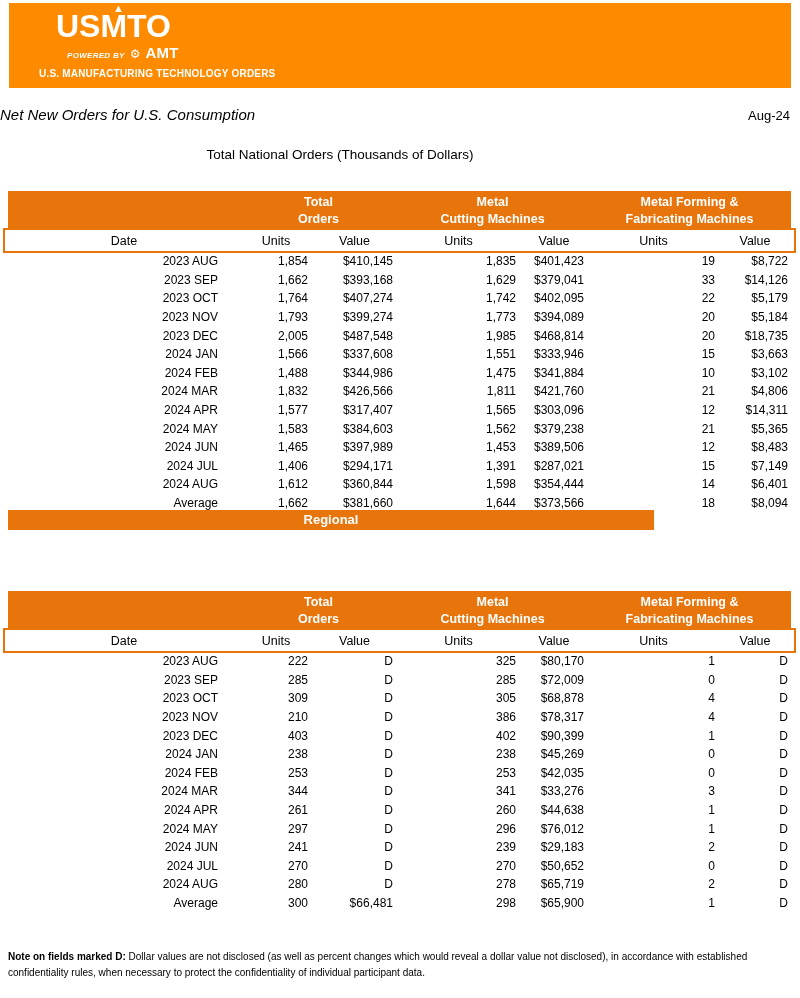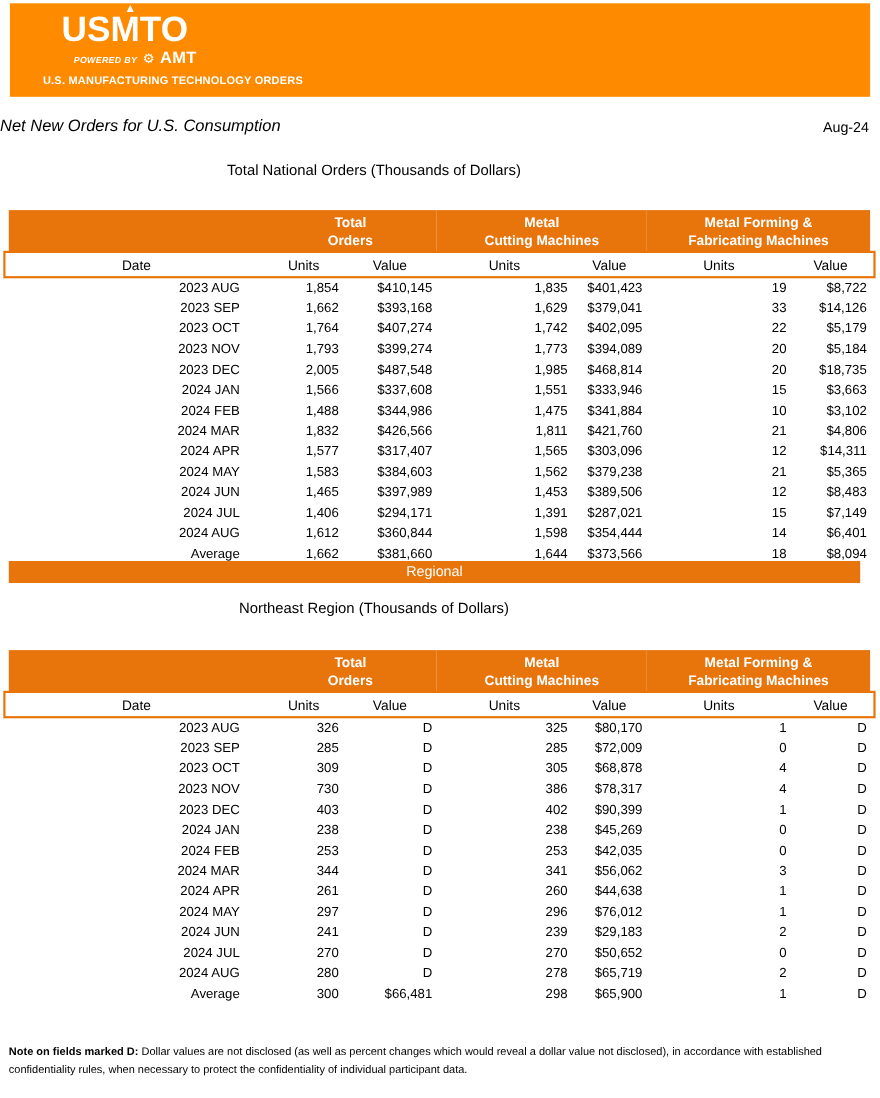--- a/index.html
+++ b/index.html
@@ -22,22 +22,22 @@
   .tagline{margin-top:7px;font-size:10px;font-weight:bold;letter-spacing:.2px;}
 
   
   .report-title{position:absolute;top:106px;left:0;width:800px;text-align:left;font-size:15px;font-style:italic;}
   .report-month{position:absolute;top:108px;right:10px;font-size:13px;}
   .section-title{position:absolute;left:8px;width:664px;text-align:center;font-size:13.5px;}
   #national-title{top:147px;}
   #northeast-title{top:545px;}
 
   
-  .regional-bar{position:absolute;top:510px;left:8px;width:774px;height:20px;background:var(--header-orange);
-    color:#fff;font-weight:normal;font-size:13px;line-height:20px;text-align:center;}
+  .regional-bar{position:absolute;top:510px;left:8px;width:646px;height:20px;background:var(--header-orange);
+    color:#fff;font-weight:bold;font-size:13px;line-height:20px;text-align:center;}
 
   
   .tbl-wrap{position:absolute;left:8px;}
   #national-table{top:177px;}
   #northeast-table{top:577px;}
   .tbl{position:relative;margin-top:14px;}
   table{border-collapse:collapse;table-layout:fixed;width:783px;}
   .group-row th{background:var(--header-orange);color:#fff;font-size:12.5px;font-weight:bold;
     padding:3px 0 2px 0;line-height:17px;vertical-align:top;text-align:center;}
   .sub-row th{background:#fff;color:#000;font-weight:normal;font-size:12.5px;height:22px;padding:0;text-align:center;}
@@ -242,21 +242,20 @@
               <td class="c6">$8,094</td>
             </tr>
           </tbody>
       </table>
       <div class="sub-outline"></div>
     </div>
   </div>
 
   <div class="regional-bar">Regional</div>
 
-  <div class="section-title" id="northeast-title">Northeast Region (Thousands of Dollars)</div>
 
   <div class="tbl-wrap" id="northeast-table">
     <div class="tbl">
       <table>
         <colgroup>
           <col style="width:232px">
             <col style="width:72px">
             <col style="width:85px">
           <col style="width:123px">
             <col style="width:68px">
@@ -285,21 +284,21 @@
             <th>Value</th>
             <th>Units</th>
             <th>Value</th>
             <th>Units</th>
             <th>Value</th>
           </tr>
         </thead>
         <tbody>
             <tr>
               <td class="c0">2023 AUG</td>
-              <td class="c1">326</td>
+              <td class="c1">222</td>
               <td class="c2">D</td>
               <td class="c3">325</td>
               <td class="c4">$80,170</td>
               <td class="c5">1</td>
               <td class="c6">D</td>
             </tr>
             <tr>
               <td class="c0">2023 SEP</td>
               <td class="c1">285</td>
               <td class="c2">D</td>
@@ -312,21 +311,21 @@
               <td class="c0">2023 OCT</td>
               <td class="c1">309</td>
               <td class="c2">D</td>
               <td class="c3">305</td>
               <td class="c4">$68,878</td>
               <td class="c5">4</td>
               <td class="c6">D</td>
             </tr>
             <tr>
               <td class="c0">2023 NOV</td>
-              <td class="c1">730</td>
+              <td class="c1">210</td>
               <td class="c2">D</td>
               <td class="c3">386</td>
               <td class="c4">$78,317</td>
               <td class="c5">4</td>
               <td class="c6">D</td>
             </tr>
             <tr>
               <td class="c0">2023 DEC</td>
               <td class="c1">403</td>
               <td class="c2">D</td>
@@ -351,21 +350,21 @@
               <td class="c3">253</td>
               <td class="c4">$42,035</td>
               <td class="c5">0</td>
               <td class="c6">D</td>
             </tr>
             <tr>
               <td class="c0">2024 MAR</td>
               <td class="c1">344</td>
               <td class="c2">D</td>
               <td class="c3">341</td>
-              <td class="c4">$56,062</td>
+              <td class="c4">$33,276</td>
               <td class="c5">3</td>
               <td class="c6">D</td>
             </tr>
             <tr>
               <td class="c0">2024 APR</td>
               <td class="c1">261</td>
               <td class="c2">D</td>
               <td class="c3">260</td>
               <td class="c4">$44,638</td>
               <td class="c5">1</td>

